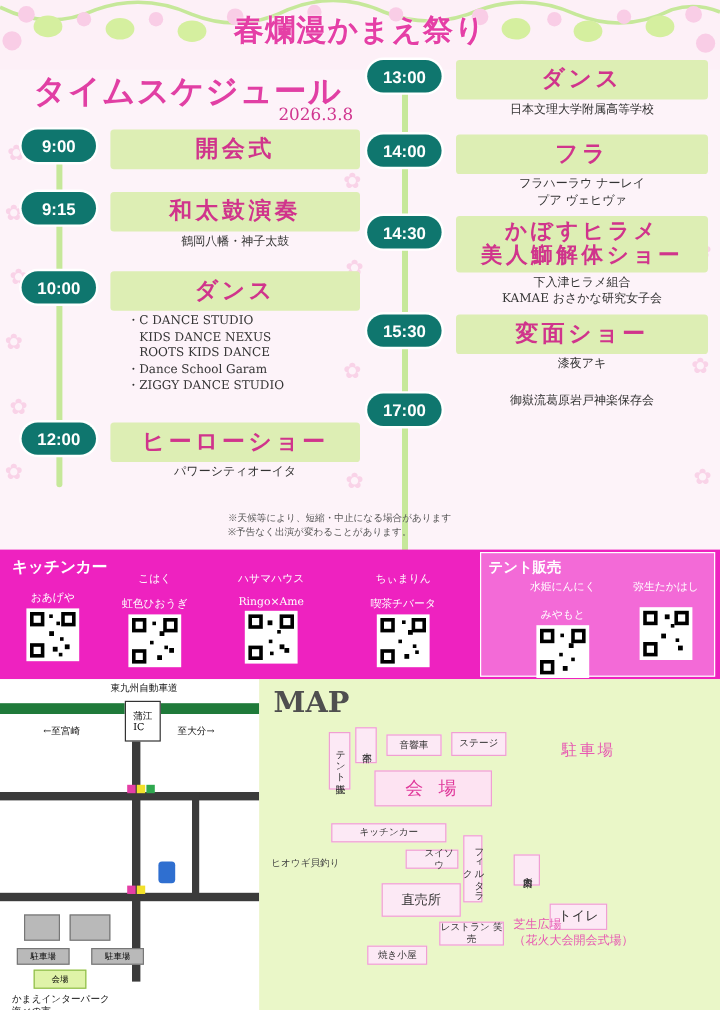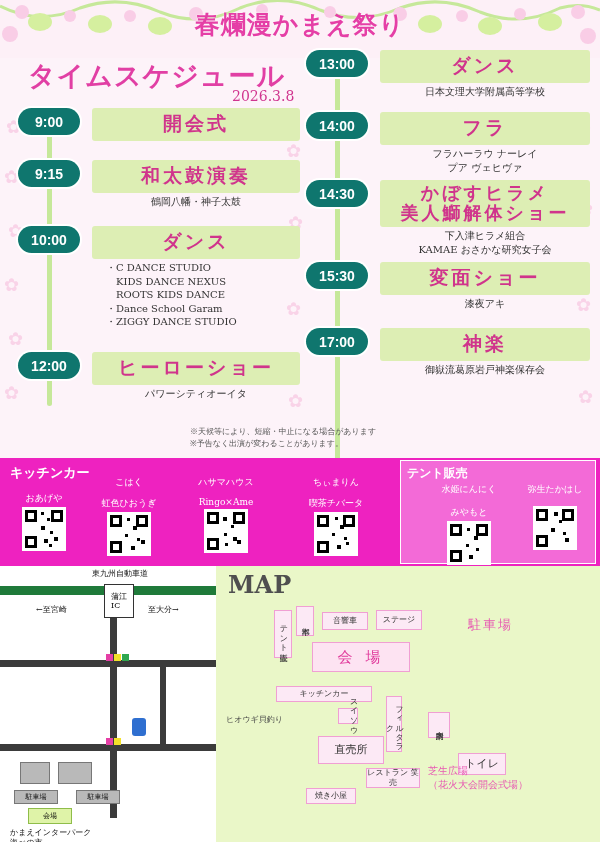--- a/index.html
+++ b/index.html
@@ -284,23 +284,20 @@
     <div class="item" style="height:54px; margin-top:6px;">
       <div class="timepill">15:30</div>
       <div class="evbox">
         <div class="evtitle">変面ショー</div>
       </div>
       <div class="evsub">漆夜アキ</div>
     </div>
 
     <div class="item" style="height:54px; margin-top:12px;">
       <div class="timepill">17:00</div>
-      <div class="evbox">
-        <div class="evtitle">神楽</div>
-      </div>
       <div class="evsub">御嶽流葛原岩戸神楽保存会</div>
     </div>
 
   </div>
 
   <div class="note" style="white-space:pre-line;">※天候等により、短縮・中止になる場合があります
 ※予告なく出演が変わることがあります。</div>
 
   <div class="kc">
     <div class="kc-title">キッチンカー</div>
@@ -480,21 +477,21 @@
       </div>
       <div class="mbox big" style="left:96px; top:76px; width:98px; height:30px;">
         <span>会 場</span>
       </div>
       <div class="mtext pink" style="left:252px; top:50px;">駐車場</div>
 
       <div class="mbox" style="left:60px; top:120px; width:96px; height:16px;">
         <span>キッチンカー</span>
       </div>
       <div class="mtext" style="left:10px; top:148px;">ヒオウギ貝釣り</div>
-      <div class="mbox" style="left:122px; top:142px; width:20px; height:16px;padding-left:12px;">
+      <div class="mbox" style="left:122px; top:142px; width:44px; height:16px;padding-left:12px;">
         <span>スイソウ</span>
       </div>
       <div class="mbox" style="left:170px; top:130px; width:16px; height:56px; writing-mode:vertical-rl;">
         <span>フィルタラク</span>
       </div>
       <div class="mbox" style="left:212px; top:146px; width:22px; height:26px;">
         <span style="writing-mode:vertical-rl;">案内所</span>
       </div>
       <div class="mbox" style="left:242px; top:148px; width:48px; height:22px; font-size:11px;margin-top:39px;">
         <span>トイレ</span>

